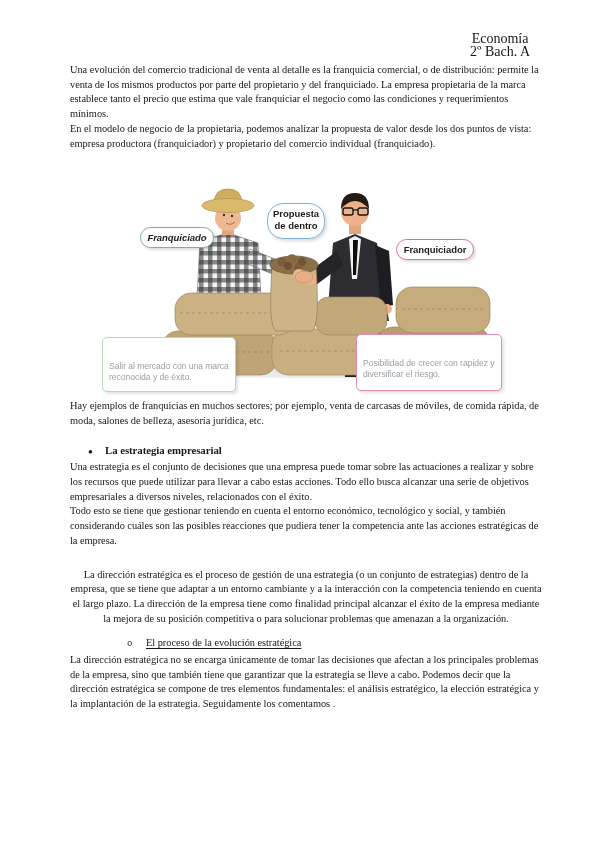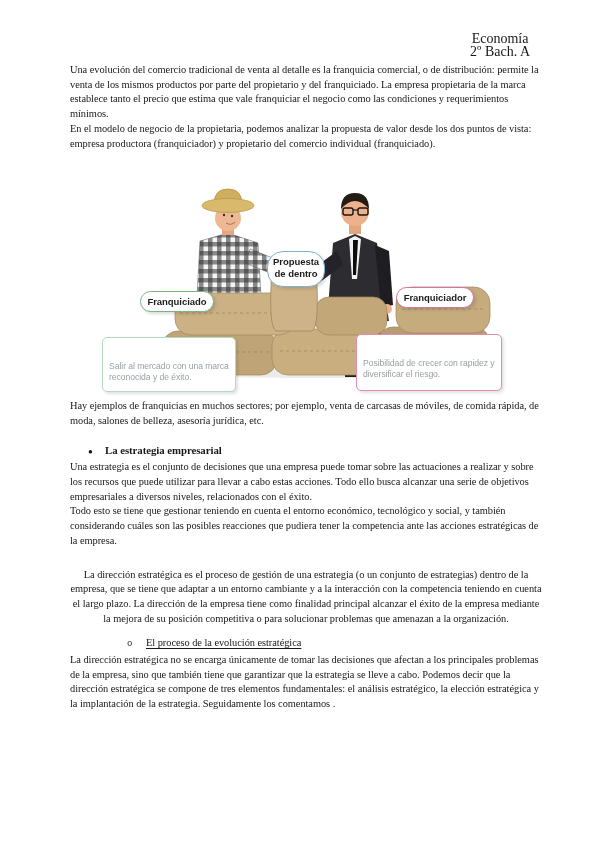--- a/index.html
+++ b/index.html
@@ -16,24 +16,24 @@
     font-size:10.4px;line-height:14.7px;letter-spacing:-0.05px;text-align:left;
   }
   .content p{margin:0;}
   .figure-wrap{
     position:relative;width:400px;height:200px;margin:28px 0 0 30px;
   }
   .figure-wrap svg{position:absolute;left:0;top:0;}
   .callout{
     position:absolute;background:#ffffff;border-radius:16px;
     font-family:"Liberation Sans", sans-serif;font-weight:bold;color:#1c1c1c;
-    text-align:center;box-shadow:2px 2px 3px rgba(60,60,60,0.18);margin-top:48px;
+    text-align:center;box-shadow:2px 2px 3px rgba(60,60,60,0.18);
   }
   .callout.small{font-size:9.5px;}
-  .lbl-franquiciado{left:40px;top:64px;width:72px;height:19px;line-height:19px;border:1.5px solid #79b77f;}
+  .lbl-franquiciado{left:40px;top:48px;width:72px;height:19px;line-height:19px;border:1.5px solid #79b77f;font-style:italic;}
   .lbl-propuesta{left:167px;top:24px;width:56px;height:30px;line-height:12px;padding-top:4px;border:1.5px solid #7fb3d5;}
   .lbl-franquiciador{left:296px;top:60px;width:76px;height:19px;line-height:19px;border:1.5px solid #d4739e;}
   .note{
     position:absolute;background:#ffffff;border-radius:5px;
     font-family:"Liberation Sans", sans-serif;font-size:8.6px;line-height:11px;
     color:#9aa0a6;text-align:left;padding:23px 6px 4px 6px;
     box-shadow:2px 2px 3px rgba(60,60,60,0.15);
   }
   .note-left{left:2px;top:158px;width:120px;height:26px;border:1.5px solid #b5d9bd;}
   .note-right{left:256px;top:155px;width:132px;height:28px;border:1.5px solid #e48bb0;}

